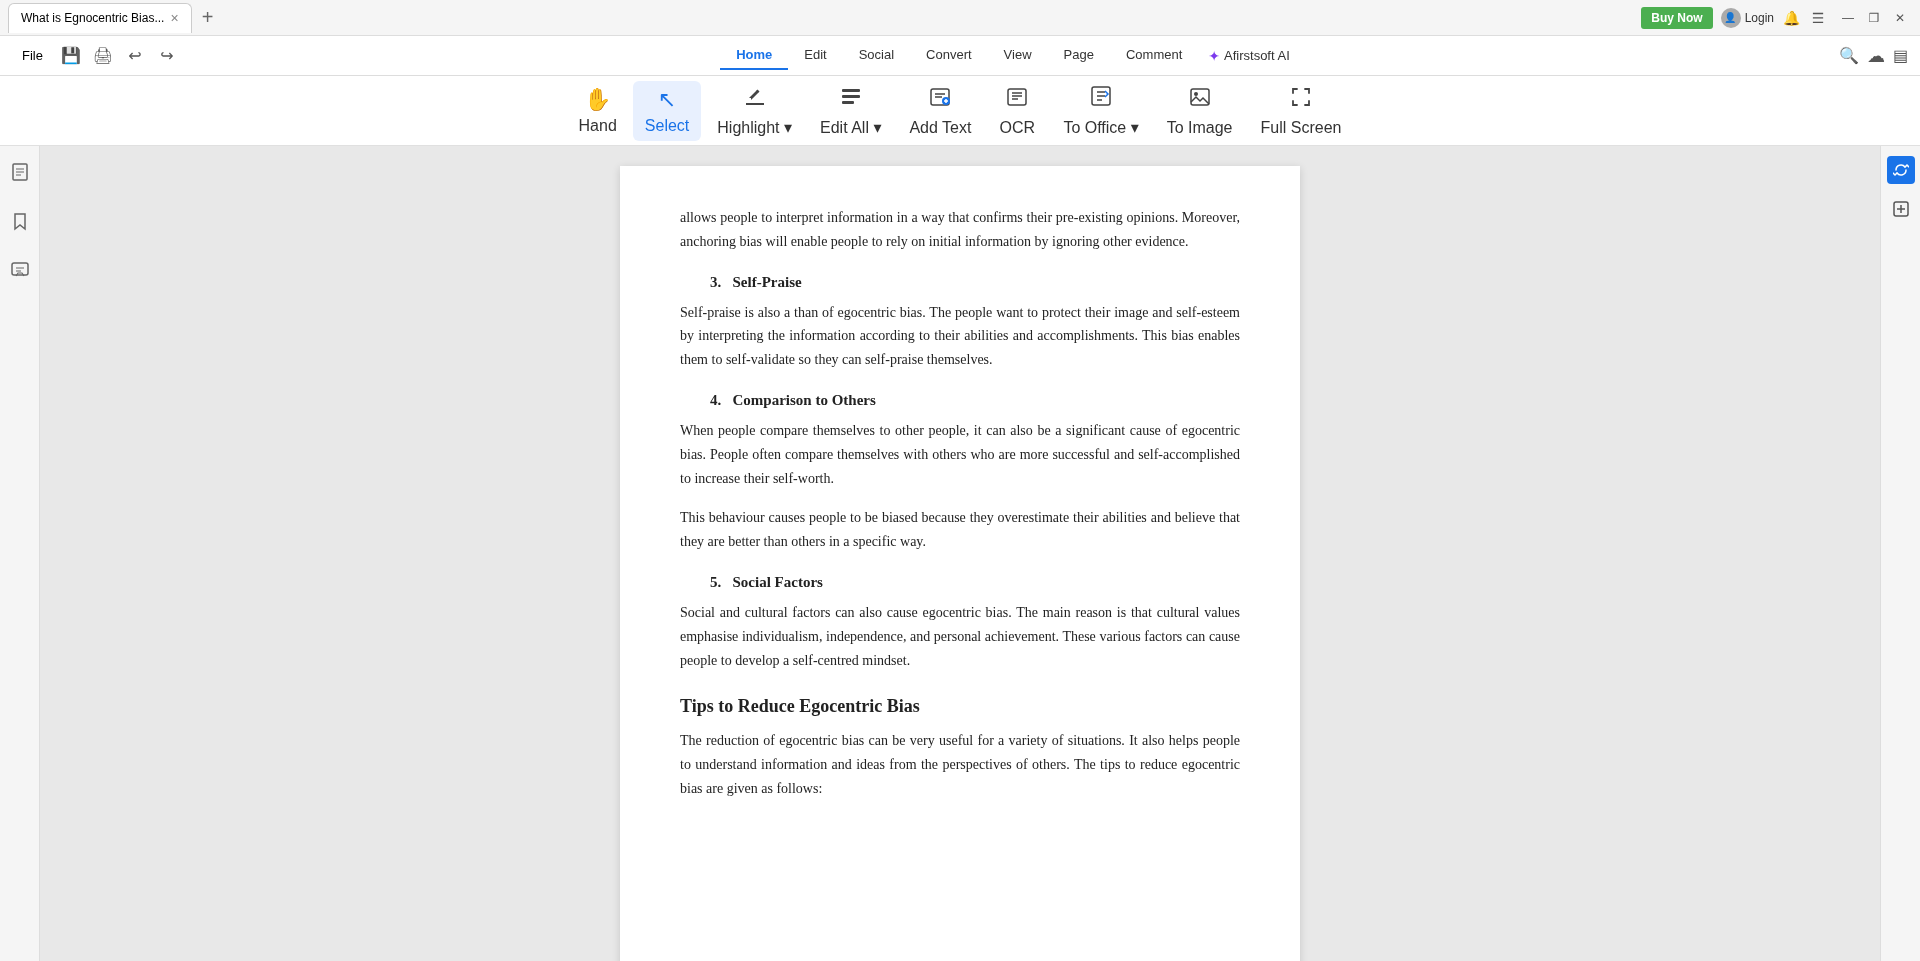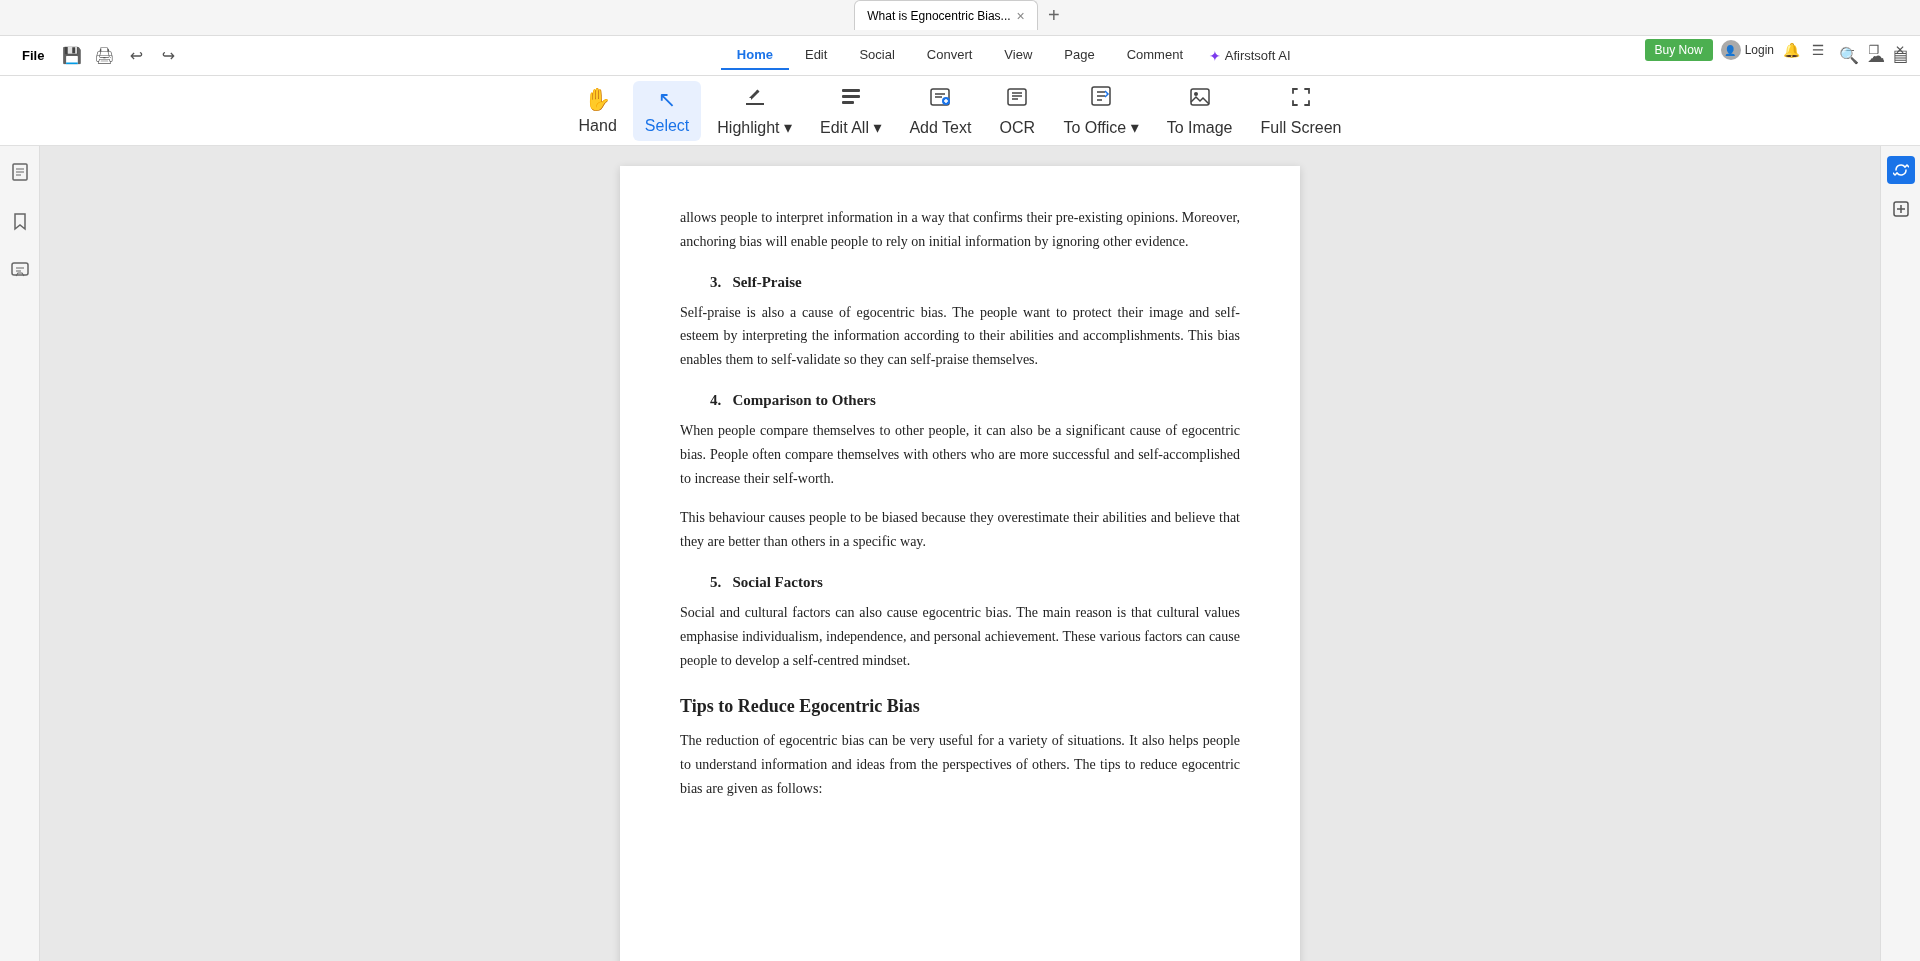--- a/index.html
+++ b/index.html
@@ -2,50 +2,50 @@
 <html><head>
   <meta charset="utf-8">
   <style>
     * { margin: 0; padding: 0; box-sizing: border-box; }
     body { font-family: -apple-system, BlinkMacSystemFont, 'Segoe UI', sans-serif; background: #f0f0f0; width: 1920px; height: 961px; overflow: hidden; }
 
     
     .title-bar {
       display: flex; align-items: center; height: 36px;
       background: #f5f5f5; border-bottom: 1px solid #ddd;
-      padding: 0 8px; gap: 8px; flex-direction: column;
+      padding: 0 8px; gap: 8px;
     }
     .tab-area { display: flex; align-items: center; gap: 4px; flex: 1; }
     .tab {
       display: flex; align-items: center; gap: 6px;
       background: #fff; border: 1px solid #ccc; border-bottom: none;
       padding: 4px 12px; border-radius: 6px 6px 0 0; font-size: 12px;
       height: 30px; cursor: pointer;
     }
     .tab-close { font-size: 14px; color: #888; cursor: pointer; }
     .new-tab { font-size: 20px; color: #666; cursor: pointer; width: 24px; height: 24px; display: flex; align-items: center; justify-content: center; }
     .title-bar-right { display: flex; align-items: center; gap: 8px; margin-left: auto; }
     .buy-now-btn {
       background: #4CAF50; color: #fff; border: none; padding: 4px 10px;
-      border-radius: 3px; font-size: 12px; cursor: pointer; font-weight: normal;
+      border-radius: 3px; font-size: 12px; cursor: pointer; font-weight: bold;
     }
     .login-area { display: flex; align-items: center; gap: 4px; font-size: 12px; color: #333; cursor: pointer; }
     .avatar-icon { width: 20px; height: 20px; border-radius: 50%; background: #aaa; display: flex; align-items: center; justify-content: center; font-size: 10px; color: #fff; }
     .title-bar-icons { display: flex; align-items: center; gap: 6px; }
     .title-bar-icon { font-size: 14px; color: #555; cursor: pointer; width: 20px; height: 20px; display: flex; align-items: center; justify-content: center; }
     .window-controls { display: flex; gap: 2px; }
     .window-btn { width: 24px; height: 24px; display: flex; align-items: center; justify-content: center; cursor: pointer; font-size: 12px; color: #555; }
 
     
     .menu-bar {
       display: flex; align-items: center; height: 40px;
       background: #fff; border-bottom: 1px solid #ddd;
       padding: 0 12px; gap: 4px;
     }
-    .file-btn { font-size: 13px; font-weight: 700; padding: 4px 10px; cursor: pointer; }
+    .file-btn { font-size: 13px; font-weight: 400; padding: 4px 10px; cursor: pointer; }
     .menu-bar-left { display: flex; align-items: center; gap: 4px; }
     .menu-icon-btn { width: 28px; height: 28px; display: flex; align-items: center; justify-content: center; cursor: pointer; font-size: 16px; color: #555; border-radius: 3px; }
     .menu-tabs { display: flex; align-items: center; gap: 0; flex: 1; justify-content: center; }
     .menu-tab {
       padding: 6px 16px; font-size: 13px; cursor: pointer; color: #333;
       border-bottom: 2px solid transparent; position: relative;
     }
     .menu-tab.active { color: #1a73e8; border-bottom: 2px solid #1a73e8; font-weight: 600; }
     .afirstsoft-btn {
       display: flex; align-items: center; gap: 4px; font-size: 13px; color: #333;
@@ -267,21 +267,21 @@
     </div>
   </div>
 
   <div class="doc-area">
     <div class="doc-page">
 
       <p class="doc-text">allows people to interpret information in a way that confirms their pre-existing opinions. Moreover, anchoring bias will enable people to rely on initial information by ignoring other evidence.</p>
 
       <div>
         <div class="doc-heading-2">3. &nbsp; Self-Praise</div>
-        <p class="doc-text">Self-praise is also a cause of egocentric bias. The people want to protect their image and self-esteem by interpreting the information according to their abilities and accomplishments. This bias enables them to self-validate so they can self-praise themselves.</p>
+        <p class="doc-text">Self-praise is also a than of egocentric bias. The people want to protect their image and self-esteem by interpreting the information according to their abilities and accomplishments. This bias enables them to self-validate so they can self-praise themselves.</p>
       </div>
 
       <div>
         <div class="doc-heading-2">4. &nbsp; Comparison to Others</div>
         <p class="doc-text">When people compare themselves to other people, it can also be a significant cause of egocentric bias. People often compare themselves with others who are more successful and self-accomplished to increase their self-worth.</p>
         <p class="doc-text">This behaviour causes people to be biased because they overestimate their abilities and believe that they are better than others in a specific way.</p>
       </div>
 
       <div>
         <div class="doc-heading-2">5. &nbsp; Social Factors</div>

